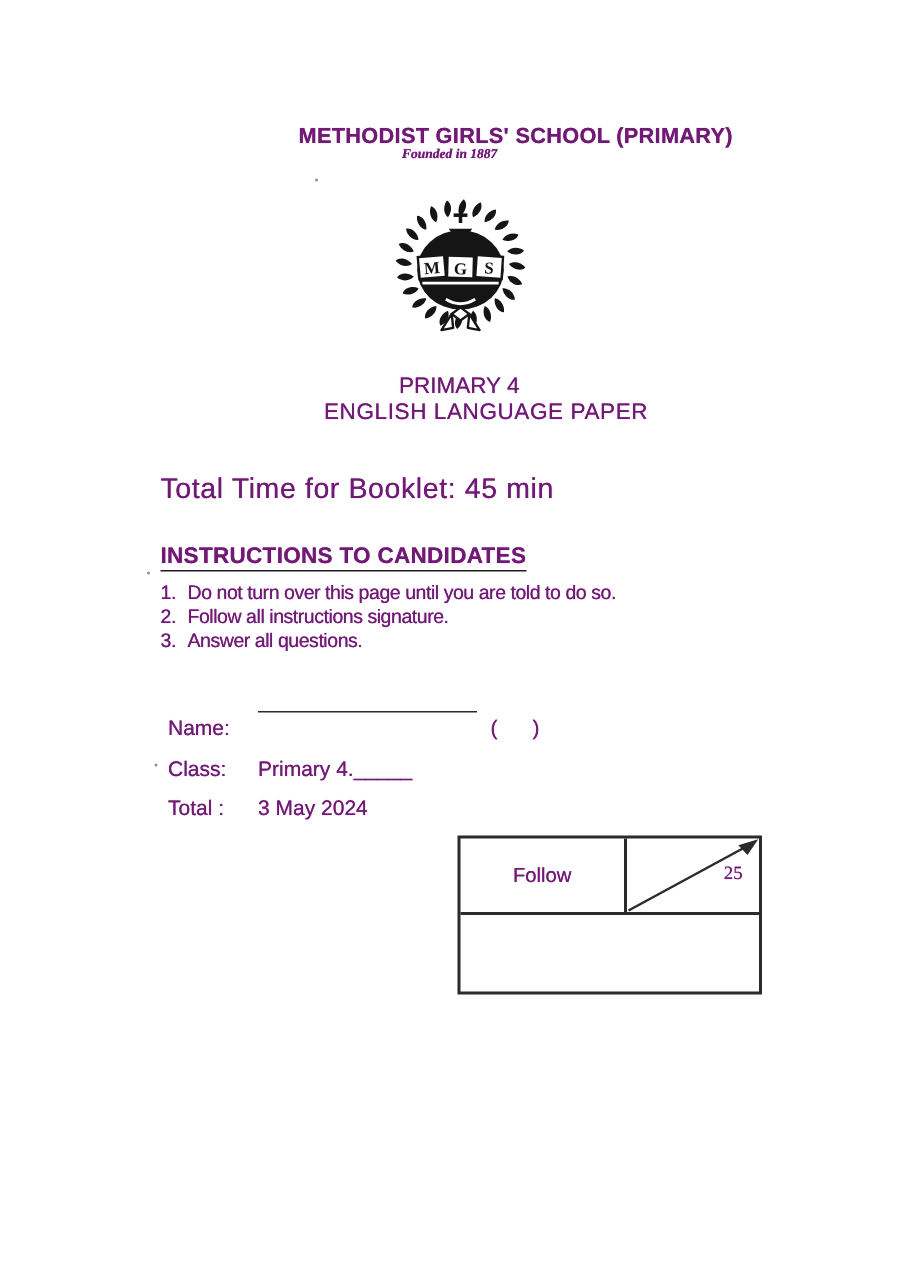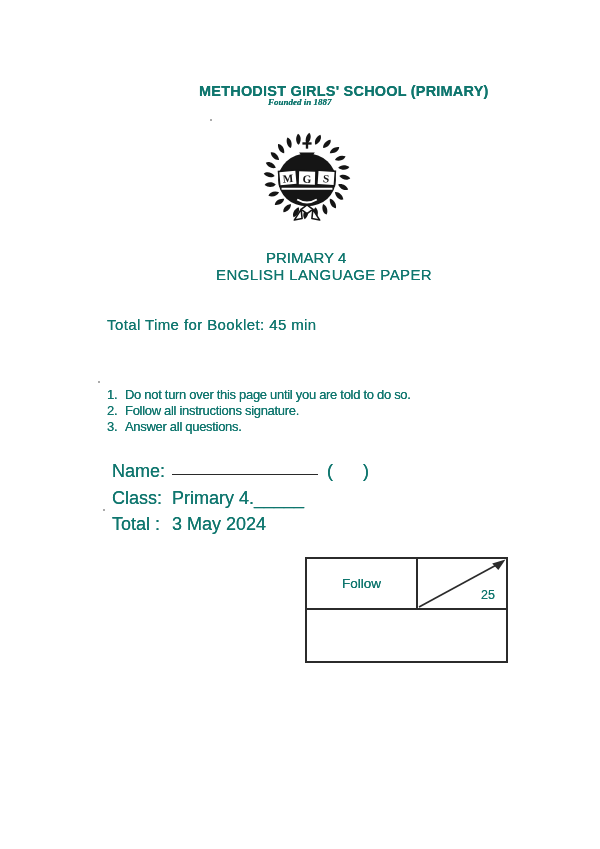--- a/index.html
+++ b/index.html
@@ -1,47 +1,47 @@
 <!DOCTYPE html>
 <html><head>
 <meta charset="utf-8">
 <style>
   html,body{margin:0;padding:0;background:#ffffff;}
   .page{
     position:relative;width:600px;height:849px;background:#fff;overflow:hidden;
-    font-family:"Liberation Sans",sans-serif;color:#0f766e;
+    font-family:"Liberation Sans",sans-serif;color:#701a75;
   }
   .t{text-shadow:0 0 .5px currentColor;white-space:nowrap;position:absolute;}
   .school-name{left:199px;top:83px;font-size:14.5px;font-weight:bold;letter-spacing:.2px;}
   .founded{left:268px;top:97px;font-size:9px;font-weight:bold;font-family:"Liberation Serif",serif;font-style:italic;}
   .crest{position:absolute;left:262px;top:131px;width:90px;height:94px;}
   .wa-title{left:202px;top:232px;font-size:15px;}
   .level{left:266px;top:249px;font-size:15px;}
   .paper-title{left:216px;top:266px;font-size:15px;font-weight:normal;letter-spacing:.4px;}
-  .total-time{left:107px;top:316px;font-size:15px;letter-spacing:.4px;}
+  .total-time{left:107px;top:316px;font-size:19px;letter-spacing:.4px;}
   .instr-heading{left:107px;top:362px;font-size:15px;font-weight:bold;letter-spacing:.2px;
     border-bottom:1.6px solid #1f1f1f;padding-bottom:1px;}
   .instr-list{position:absolute;left:107px;top:387px;font-size:13px;letter-spacing:-.3px;}
   .instr-row{display:flex;line-height:16px;white-space:nowrap;text-shadow:0 0 .5px currentColor;}
   .instr-num{width:18px;flex:0 0 18px;}
-  .lbl-col{font-size:18px;}
+  .lbl-col{font-size:14px;margin-top:16px;}
   .name-line{position:absolute;left:172px;top:474px;width:146px;height:0;
     border-bottom:1.7px solid #2a2a2a;}
   .paren{white-space:pre;}
   .score-table{position:absolute;left:305px;top:557px;width:203px;height:106px;
     border:2px solid #2b2b2b;box-sizing:border-box;display:grid;
     grid-template-columns:111px 1fr;grid-template-rows:51px 1fr;}
   .cell{position:relative;box-sizing:border-box;}
   .c-tl{border-right:2px solid #2b2b2b;border-bottom:2px solid #2b2b2b;
     display:flex;align-items:center;justify-content:center;font-size:13.5px;}
   .c-tr{border-bottom:2px solid #2b2b2b;}
   .c-bl{border-right:2px solid #2b2b2b;display:flex;align-items:flex-end;
     padding:0 0 8px 3px;font-size:13px;letter-spacing:-.2px;}
   .diag-svg{position:absolute;left:0;top:0;width:100%;height:100%;}
-  .max-score{position:absolute;right:11px;bottom:6px;font-size:12.5px;text-shadow:0 0 .5px currentColor;}
+  .max-score{position:absolute;right:11px;bottom:18px;font-size:12.5px;text-shadow:0 0 .5px currentColor;font-family:Liberation Serif, serif;}
   .speck{position:absolute;width:2px;height:2px;background:#8f8f8f;border-radius:50%;}
 </style>
 </head>
 <body>
 
 <div class="page">
 
   <div class="speck" style="left:210px;top:119px;"></div>
   <div class="speck" style="left:98px;top:381px;"></div>
   <div class="speck" style="left:103px;top:509px;"></div>
@@ -108,20 +108,21 @@
       <path d="M52,79 L59,90 L51,88.5 Z"></path>
       <path d="M40,79 L46,74.5 L52,79 L46,83.5 Z"></path>
     </g>
   </svg>
 
   <div class="t level">PRIMARY 4</div>
   <div class="t paper-title">ENGLISH LANGUAGE PAPER</div>
 
   <div class="t total-time">Total Time for Booklet: 45 min</div>
 
+  <div class="t instr-heading">INSTRUCTIONS TO CANDIDATES</div>
   <div class="instr-list">
     <div class="instr-row">
       <span class="instr-num">1.</span>
       <span>Do not turn over this page until you are told to do so.</span>
     </div>
     <div class="instr-row">
       <span class="instr-num">2.</span>
       <span>Follow all instructions signature.</span>
     </div>
     <div class="instr-row">

